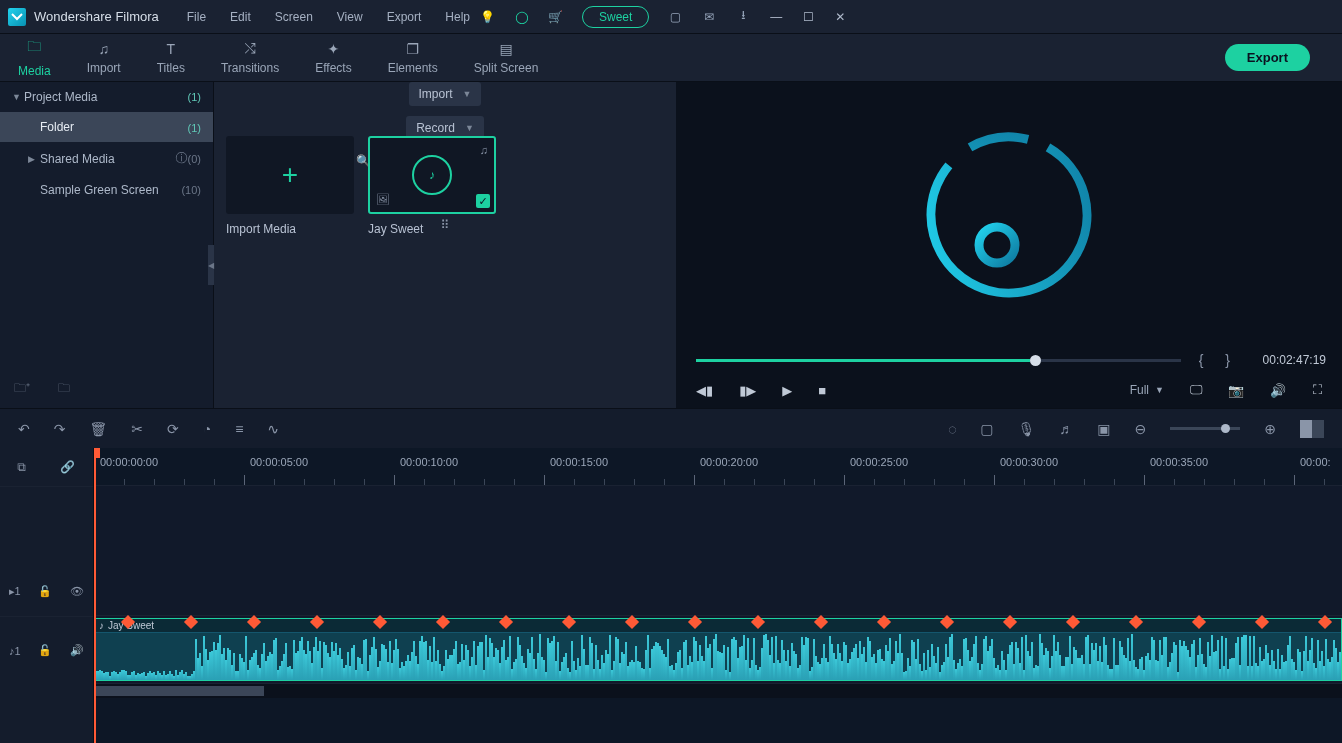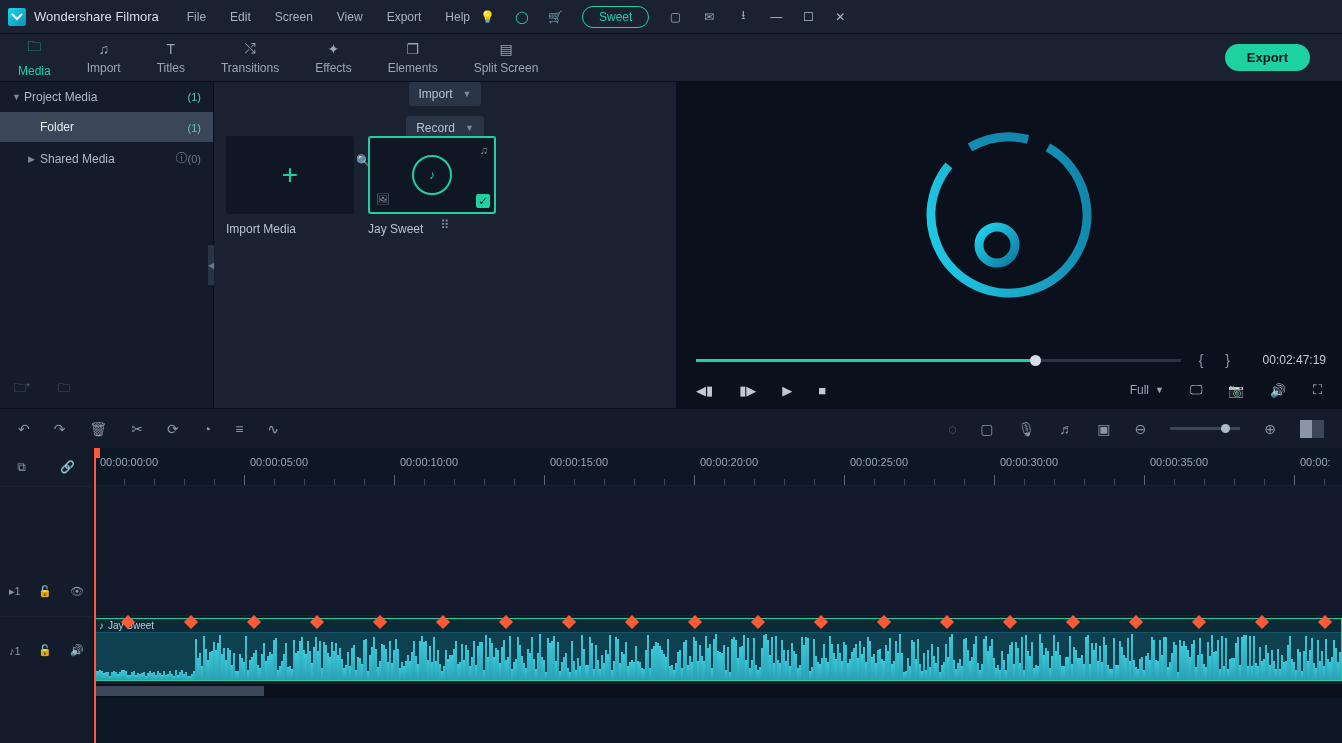--- a/index.html
+++ b/index.html
@@ -179,20 +179,24 @@
     </div>
     <div class="tree-row indent selected">
       <span class="label">Folder</span>
       <span class="count">(1)</span>
     </div>
     <div class="tree-row indent2">
       <span class="arrow">▶</span>
       <span class="label">Shared Media</span>
       <span style="margin-right:auto; margin-left:6px; color:#6b7688;">ⓘ</span>
       <span class="countgrey">(0)</span>
+    </div>
+    <div class="tree-row indent">
+      <span class="label">Sample Green Screen</span>
+      <span class="countgrey">(10)</span>
     </div>
     <div class="leftpanel-bottom">
       <span>🗀⁺</span>
       <span>🗀</span>
     </div>
   </div>
 
   <div class="browser">
     <div class="collapse-handle">◀</div>
     <div class="browser-toolbar">

